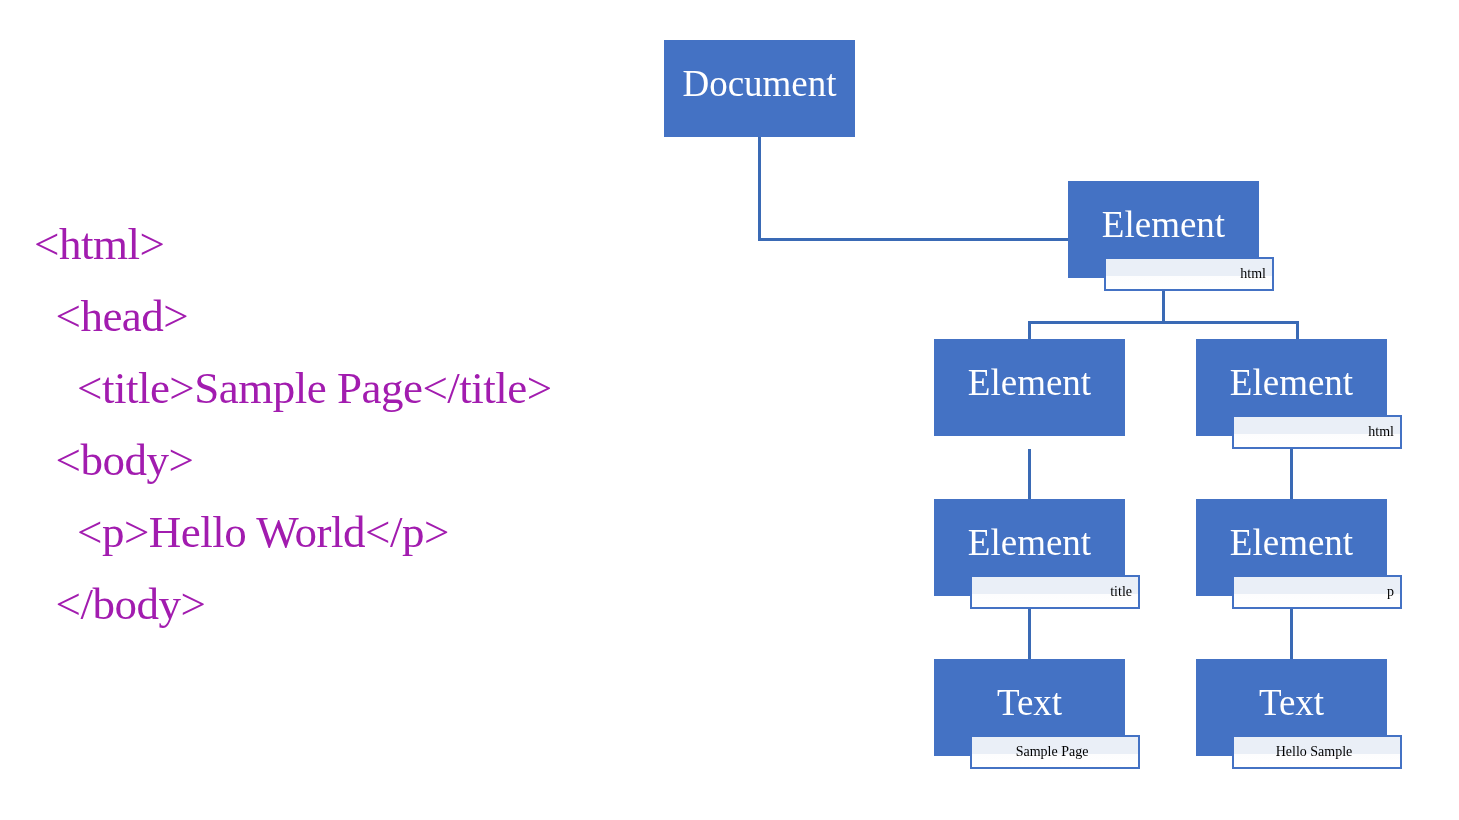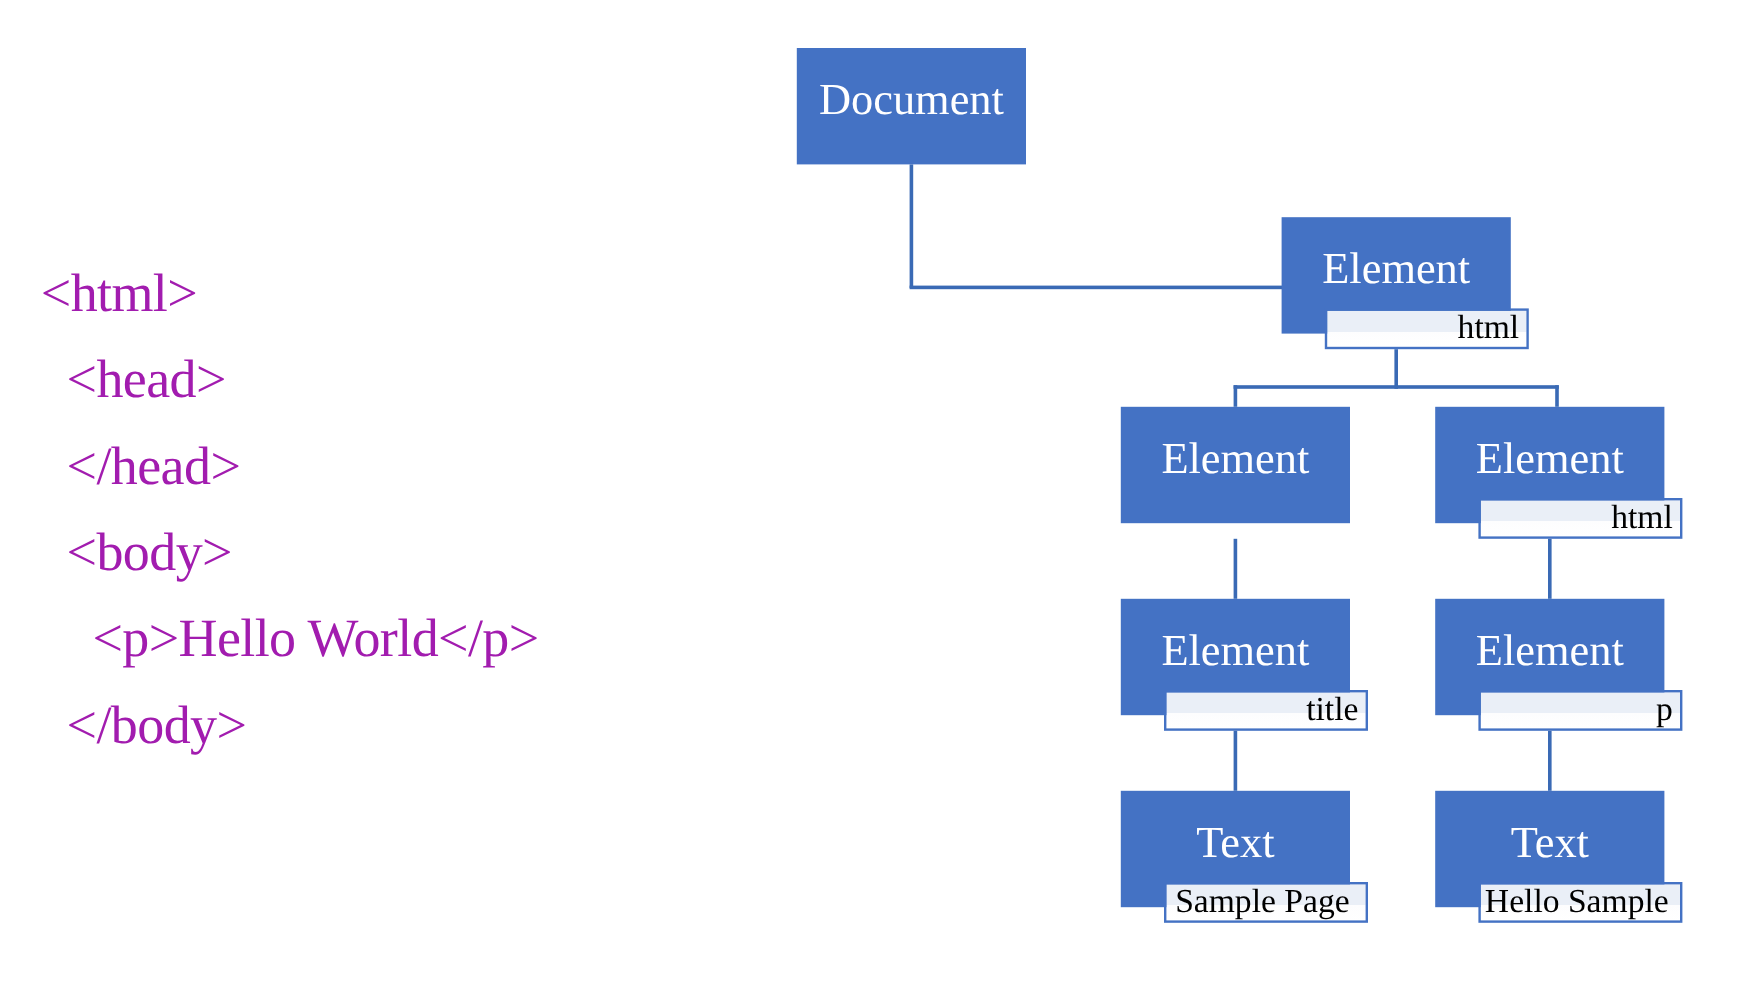--- a/index.html
+++ b/index.html
@@ -74,21 +74,21 @@
     height: 34px;
     border: 2px solid #4472C4;
     box-sizing: border-box;
     background: linear-gradient(to bottom, #EAEFF7 0%, #EAEFF7 58%, #FDFDFE 58%, #FFFFFF 100%);
     display: flex;
     align-items: center;
     justify-content: flex-end;
     padding-right: 6px;
     box-sizing: border-box;
     color: #000000;
-    font-size: 28px;
+    font-size: 14px;
     line-height: 1;
     font-family: "Liberation Serif", "DejaVu Serif", serif;
   }
   .node.text-node .tag {
     justify-content: center;
   }
 
   
   .conn {
     position: absolute;
@@ -98,21 +98,21 @@
   .conn.h { height: 3px; }
 </style>
 </head>
 <body>
 
 <div id="stage">
 
   <div class="code-block">
     <div class="code-line">&lt;html&gt;</div>
     <div class="code-line">  &lt;head&gt;</div>
-    <div class="code-line">  &lt;/head&gt;</div>
+    <div class="code-line">    &lt;title&gt;Sample Page&lt;/title&gt;</div>
     <div class="code-line">  &lt;body&gt;</div>
     <div class="code-line">    &lt;p&gt;Hello World&lt;/p&gt;</div>
     <div class="code-line">  &lt;/body&gt;</div>
   </div>
 
   <div class="conn v" style="left:758px; top:137px; height:103px;"></div>
   <div class="conn h" style="left:758px; top:238px; width:312px;"></div>
 
   <div class="conn v" style="left:1162px; top:291px; height:33px;"></div>
   <div class="conn h" style="left:1028px; top:321px; width:271px;"></div>

